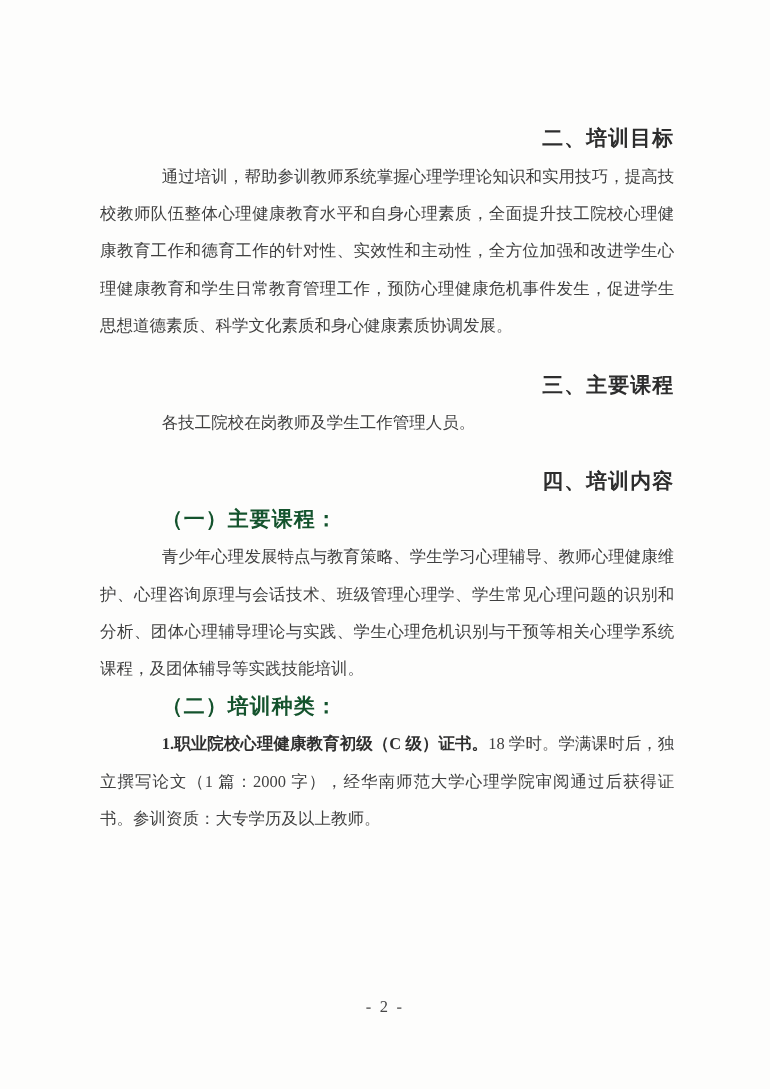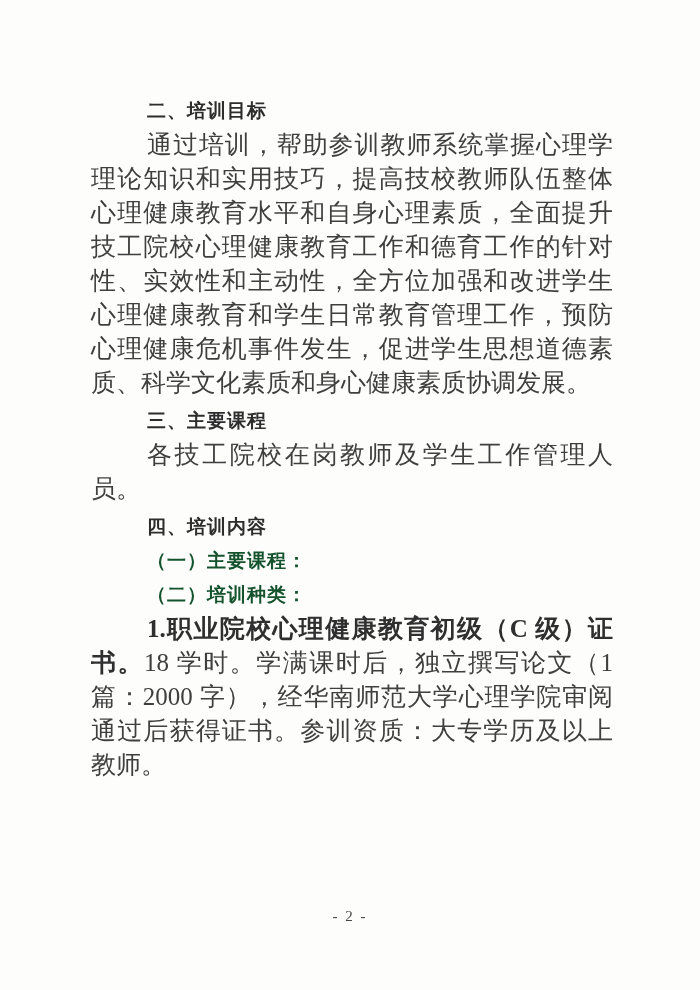--- a/index.html
+++ b/index.html
@@ -22,35 +22,36 @@
     left: 91px;
     top: 90px;
     width: 522px;
   }
   .h-section {
     font-family: "Liberation Sans", sans-serif;
     font-weight: bold;
     font-size: 19px;
     line-height: 34px;
     color: #2d2d2d;
-    margin: 4px 0 0 56px;
+    margin: 20px 0 0 56px;
     letter-spacing: 1px;
+    text-align: right;
   }
   .h-sub {
     font-family: "Liberation Serif", serif;
     font-weight: bold;
     font-size: 19px;
     line-height: 34px;
     color: #14532d;
     margin: 0 0 0 56px;
     letter-spacing: 1px;
   }
   .body-para {
     margin: 0;
-    font-size: 25px;
+    font-size: 15px;
     line-height: 34px;
     text-align: justify;
     text-indent: 56px;
     color: #3f3f3f;
   }
   .body-para .lead-bold {
     font-weight: bold;
     color: #2f2f2f;
     font-family: Liberation Serif, serif;
   }
@@ -81,20 +82,21 @@
     <p class="body-para">通过培训，帮助参训教师系统掌握心理学理论知识和实用技巧，提高技校教师队伍整体心理健康教育水平和自身心理素质，全面提升技工院校心理健康教育工作和德育工作的针对性、实效性和主动性，全方位加强和改进学生心理健康教育和学生日常教育管理工作，预防心理健康危机事件发生，促进学生思想道德素质、科学文化素质和身心健康素质协调发展。</p>
 
     <h2 class="h-section">三、主要课程</h2>
 
     <p class="body-para">各技工院校在岗教师及学生工作管理人员。</p>
 
     <h2 class="h-section">四、培训内容</h2>
 
     <h3 class="h-sub">（一）主要课程：</h3>
 
+    <p class="body-para">青少年心理发展特点与教育策略、学生学习心理辅导、教师心理健康维护、心理咨询原理与会话技术、班级管理心理学、学生常见心理问题的识别和分析、团体心理辅导理论与实践、学生心理危机识别与干预等相关心理学系统课程，及团体辅导等实践技能培训。</p>
 
     <h3 class="h-sub">（二）培训种类：</h3>
 
     <p class="body-para"><span class="lead-bold">1.职业院校心理健康教育初级（C 级）证书。</span><span>18 学时。学满课时后，独立撰写论文（1 篇：2000 字），经华南师范大学心理学院审阅通过后获得证书。参训资质：大专学历及以上教师。</span></p>
 
 
   </div>
 
   <div class="footer-pageno">- 2 -</div>
 </div>

